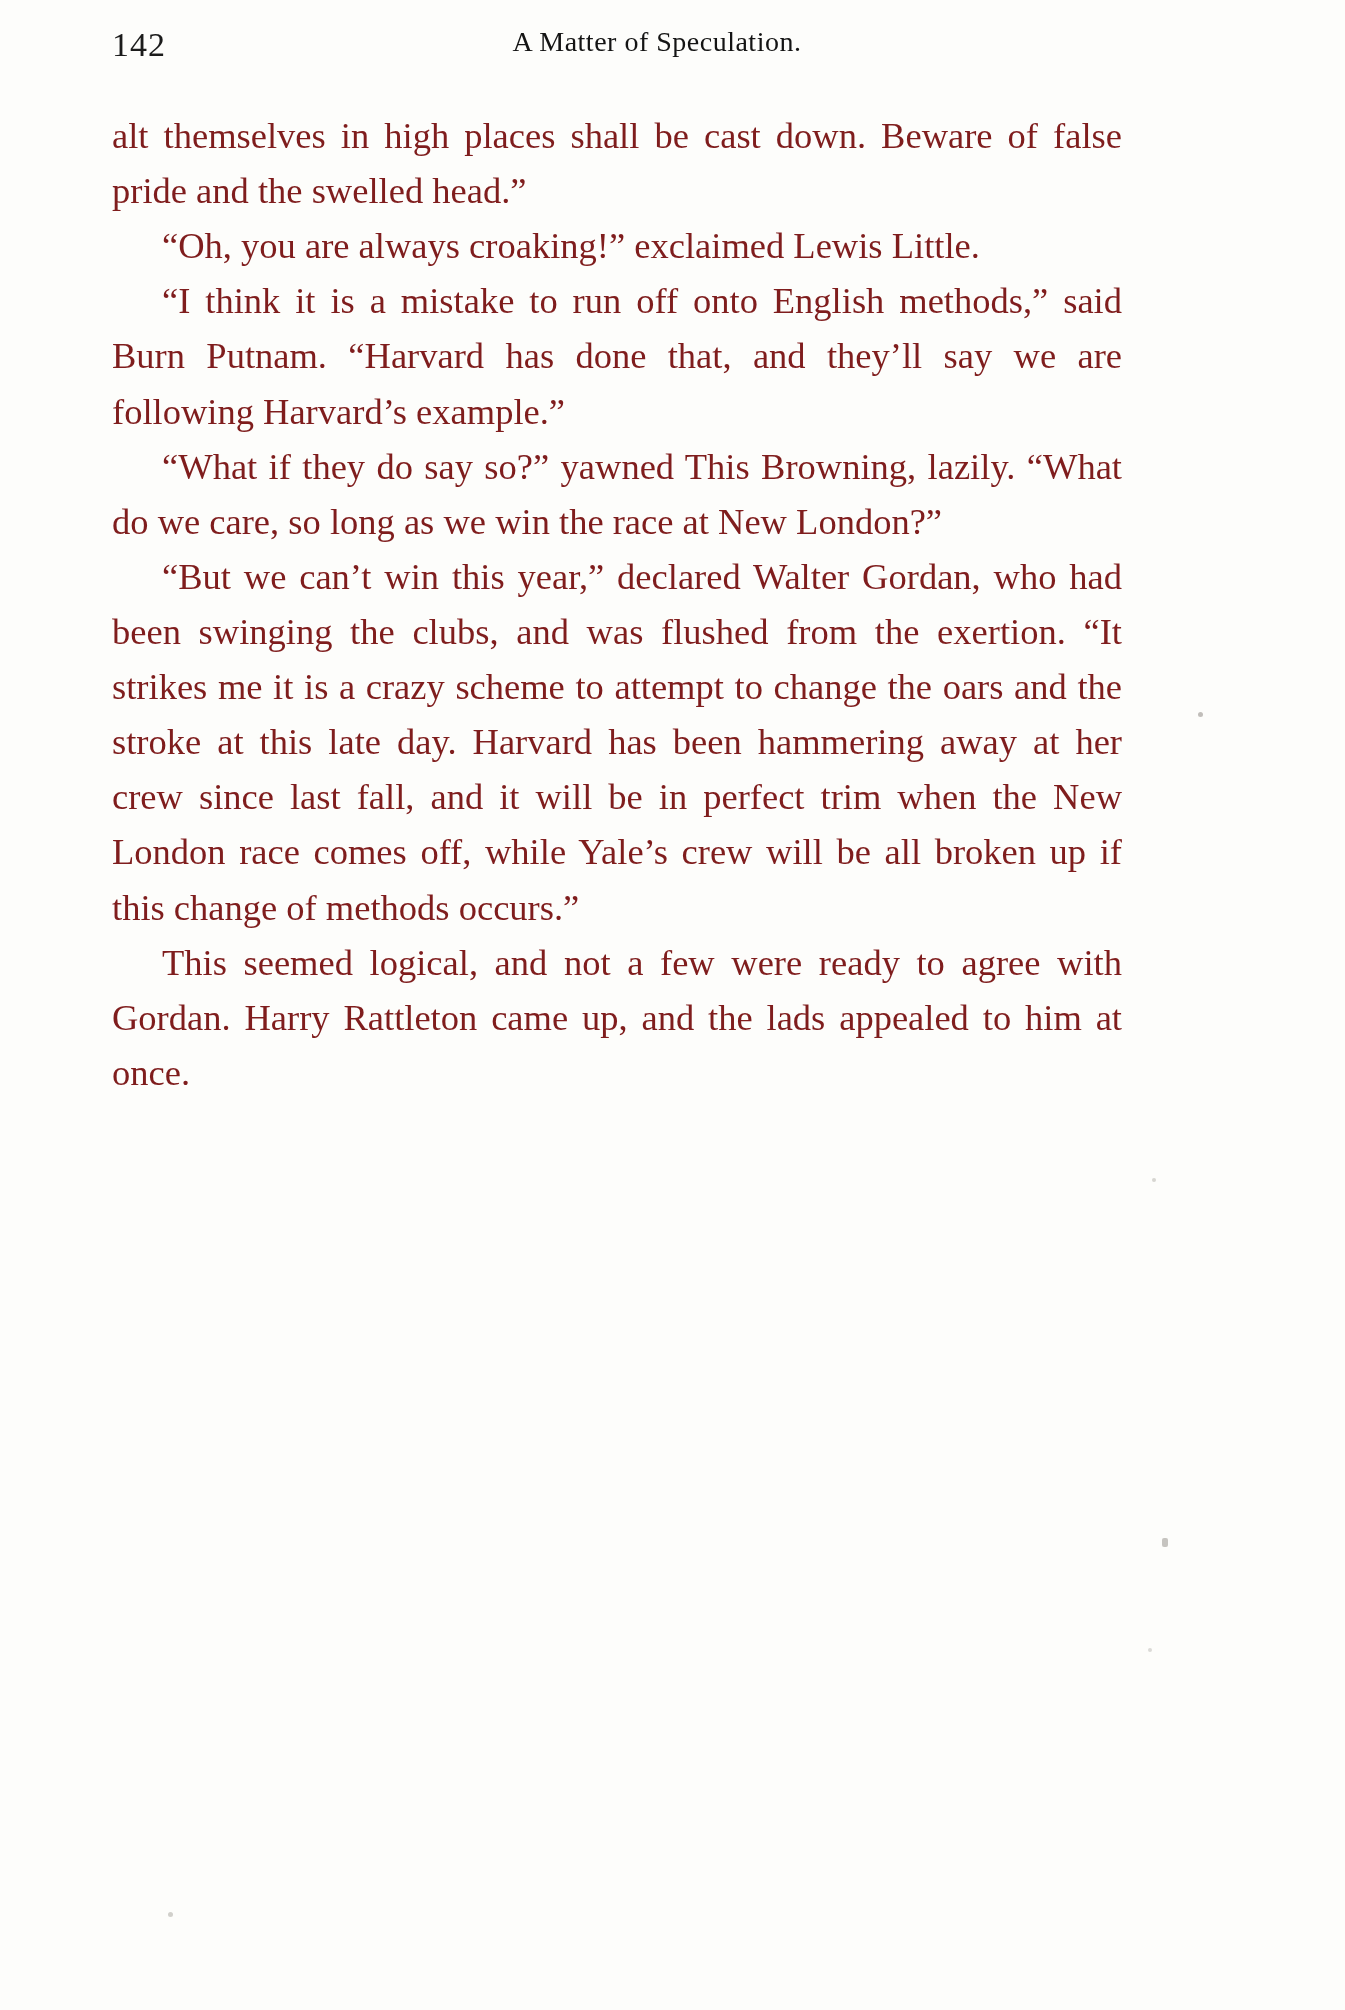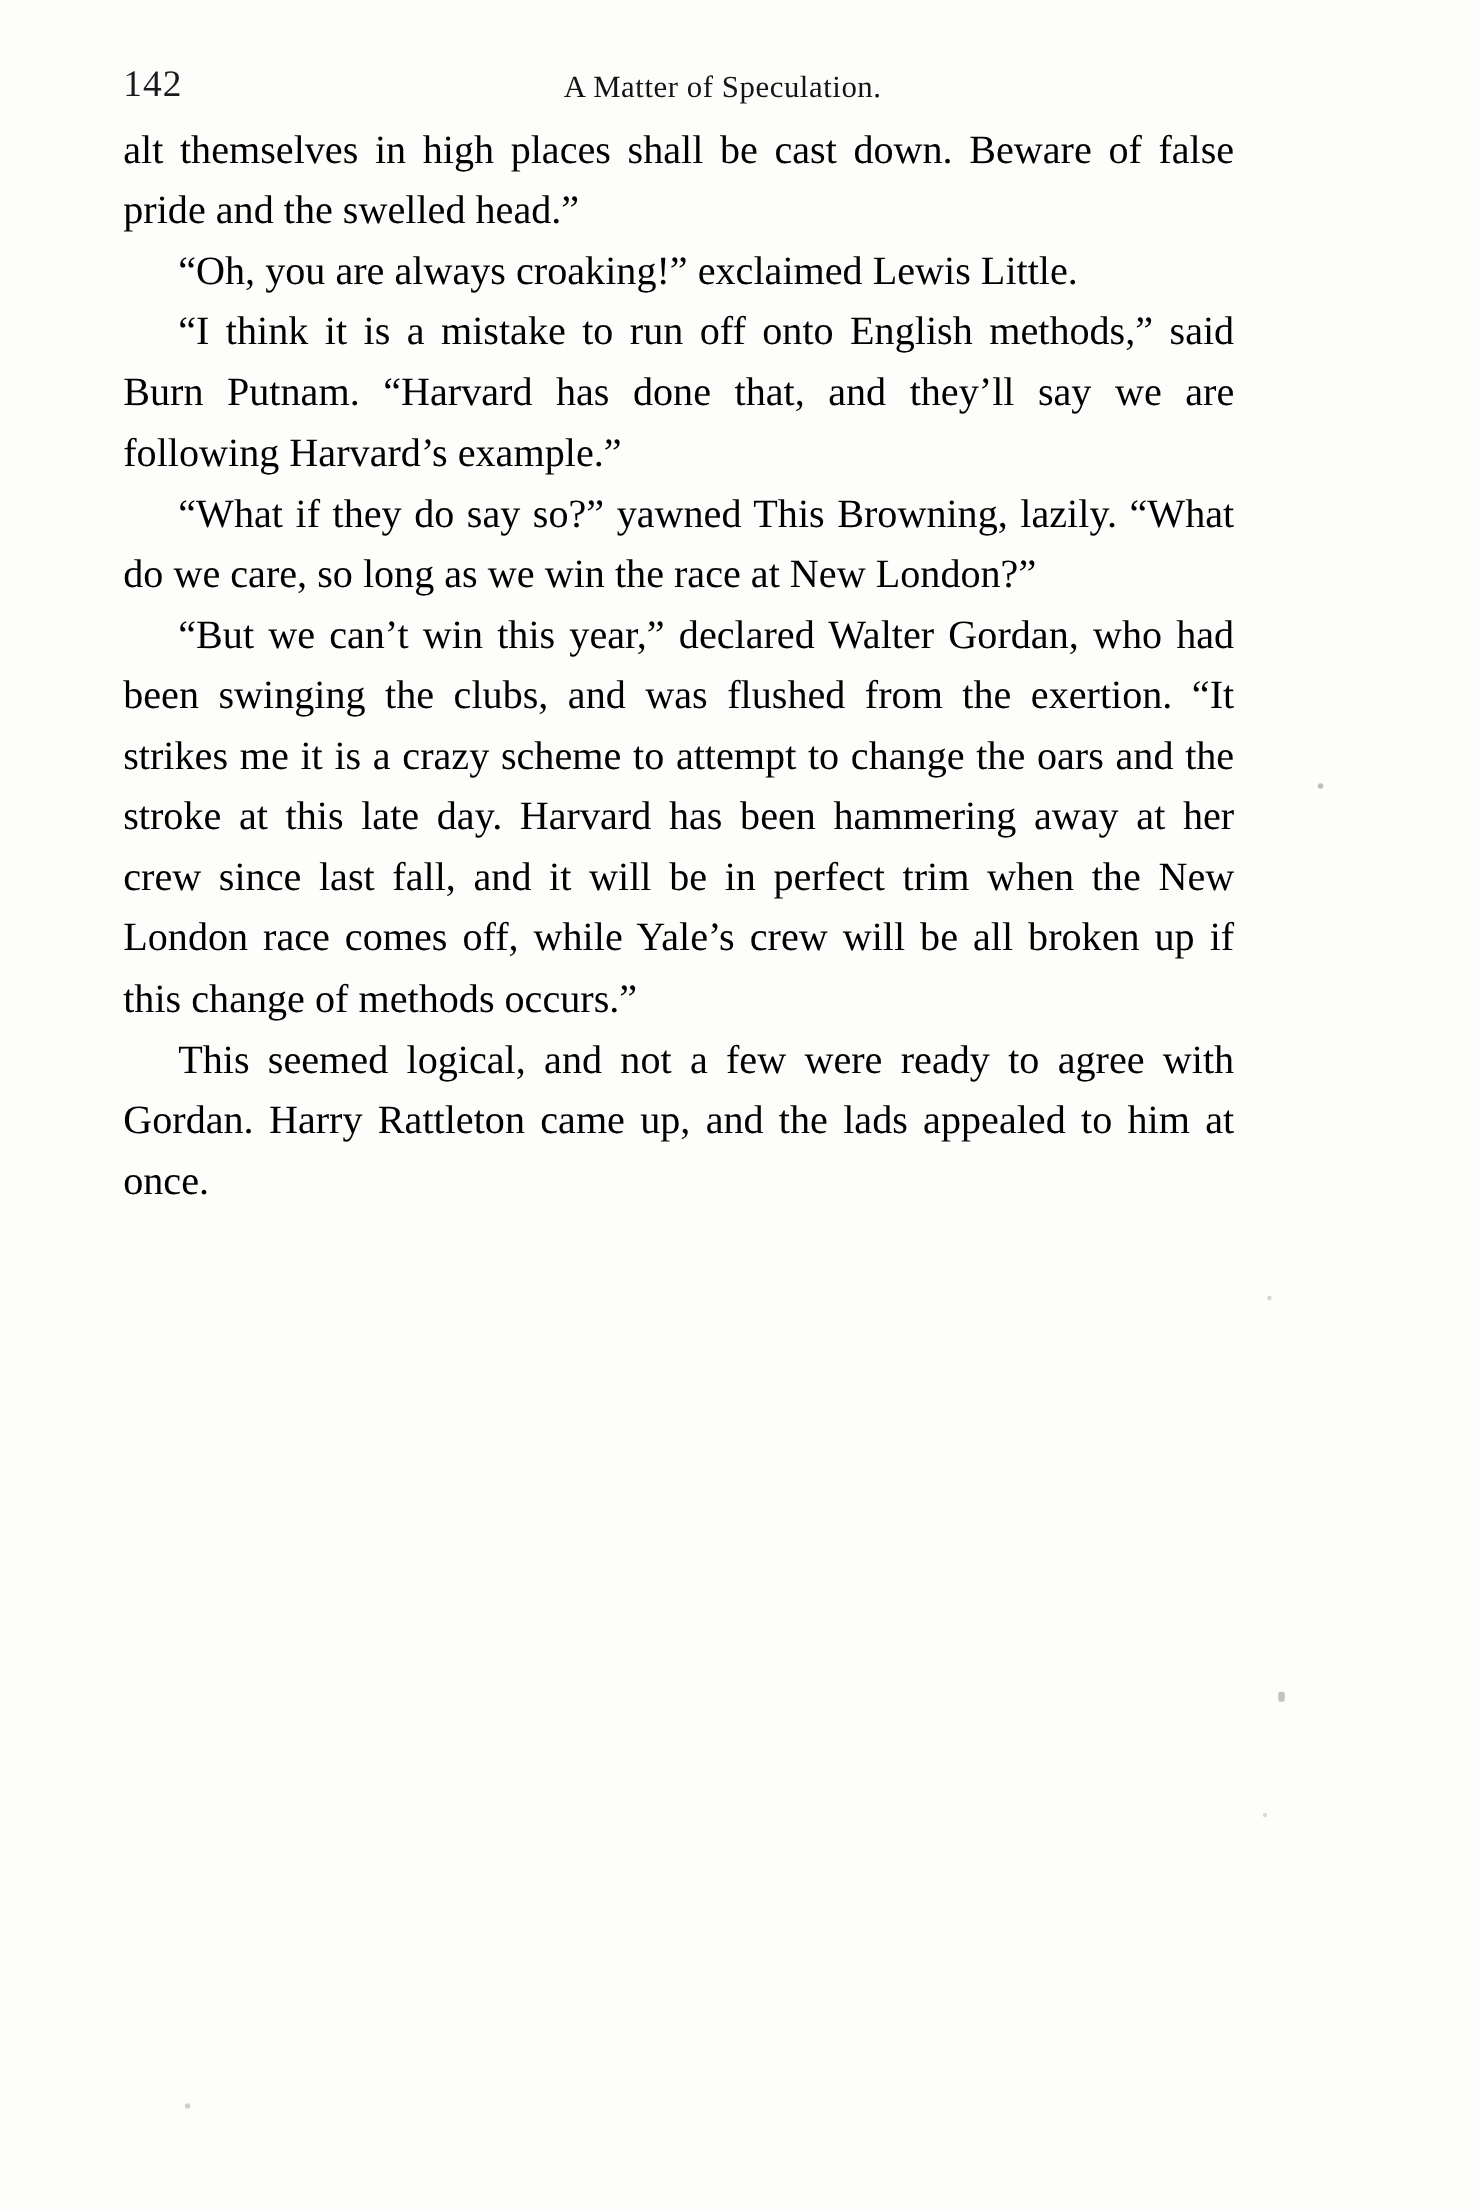--- a/index.html
+++ b/index.html
@@ -17,21 +17,21 @@
     color: #1a1a1a;
   }
   .page-inner {
     position: absolute;
     left: 112px;
     top: 26px;
     width: 1060px;
   }
   .header {
     display: flex;
-    align-items: flex-end;
+    align-items: flex-start;
     height: 70px;
     margin-bottom: 10px;
   }
   .folio {
     font-size: 34px;
     letter-spacing: 1px;
     width: 120px;
     color: #1b1b1b;
   }
   .running-title {
@@ -41,21 +41,21 @@
     letter-spacing: 0.5px;
     padding-right: 90px;
     color: #141414;
   }
   .body-text {
     margin-top: 12px;
     font-size: 36.5px;
     line-height: 1.51;
     text-align: justify;
     text-justify: inter-word;
-    color: #000000;
+    color: #7f1d1d;
     width: 1010px;
   }
   .body-text p {
     margin: 0;
   }
   .p-indent {
     text-indent: 50px;
   }
   .p-flush {
     text-indent: 0;

